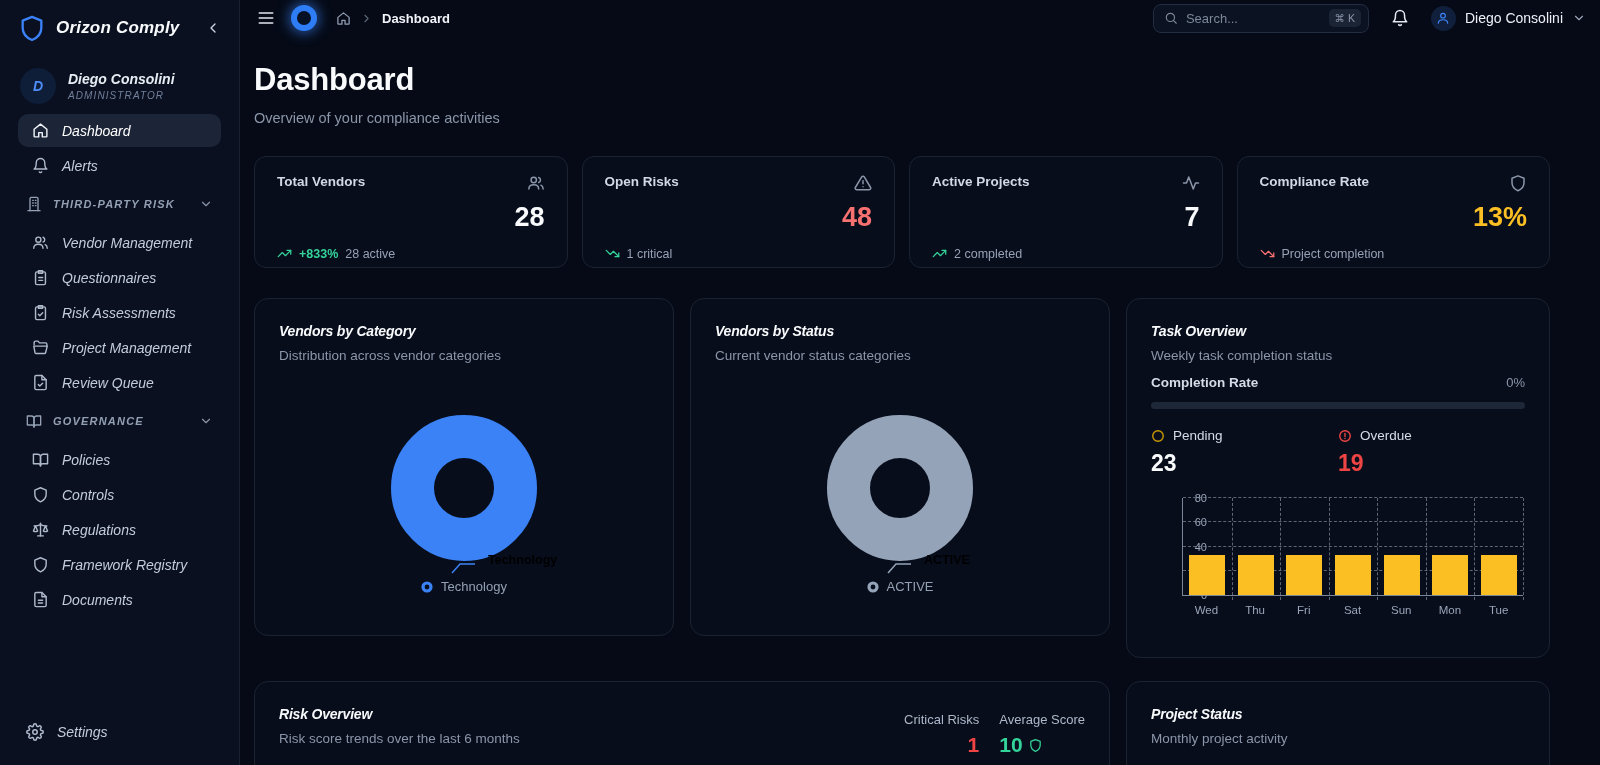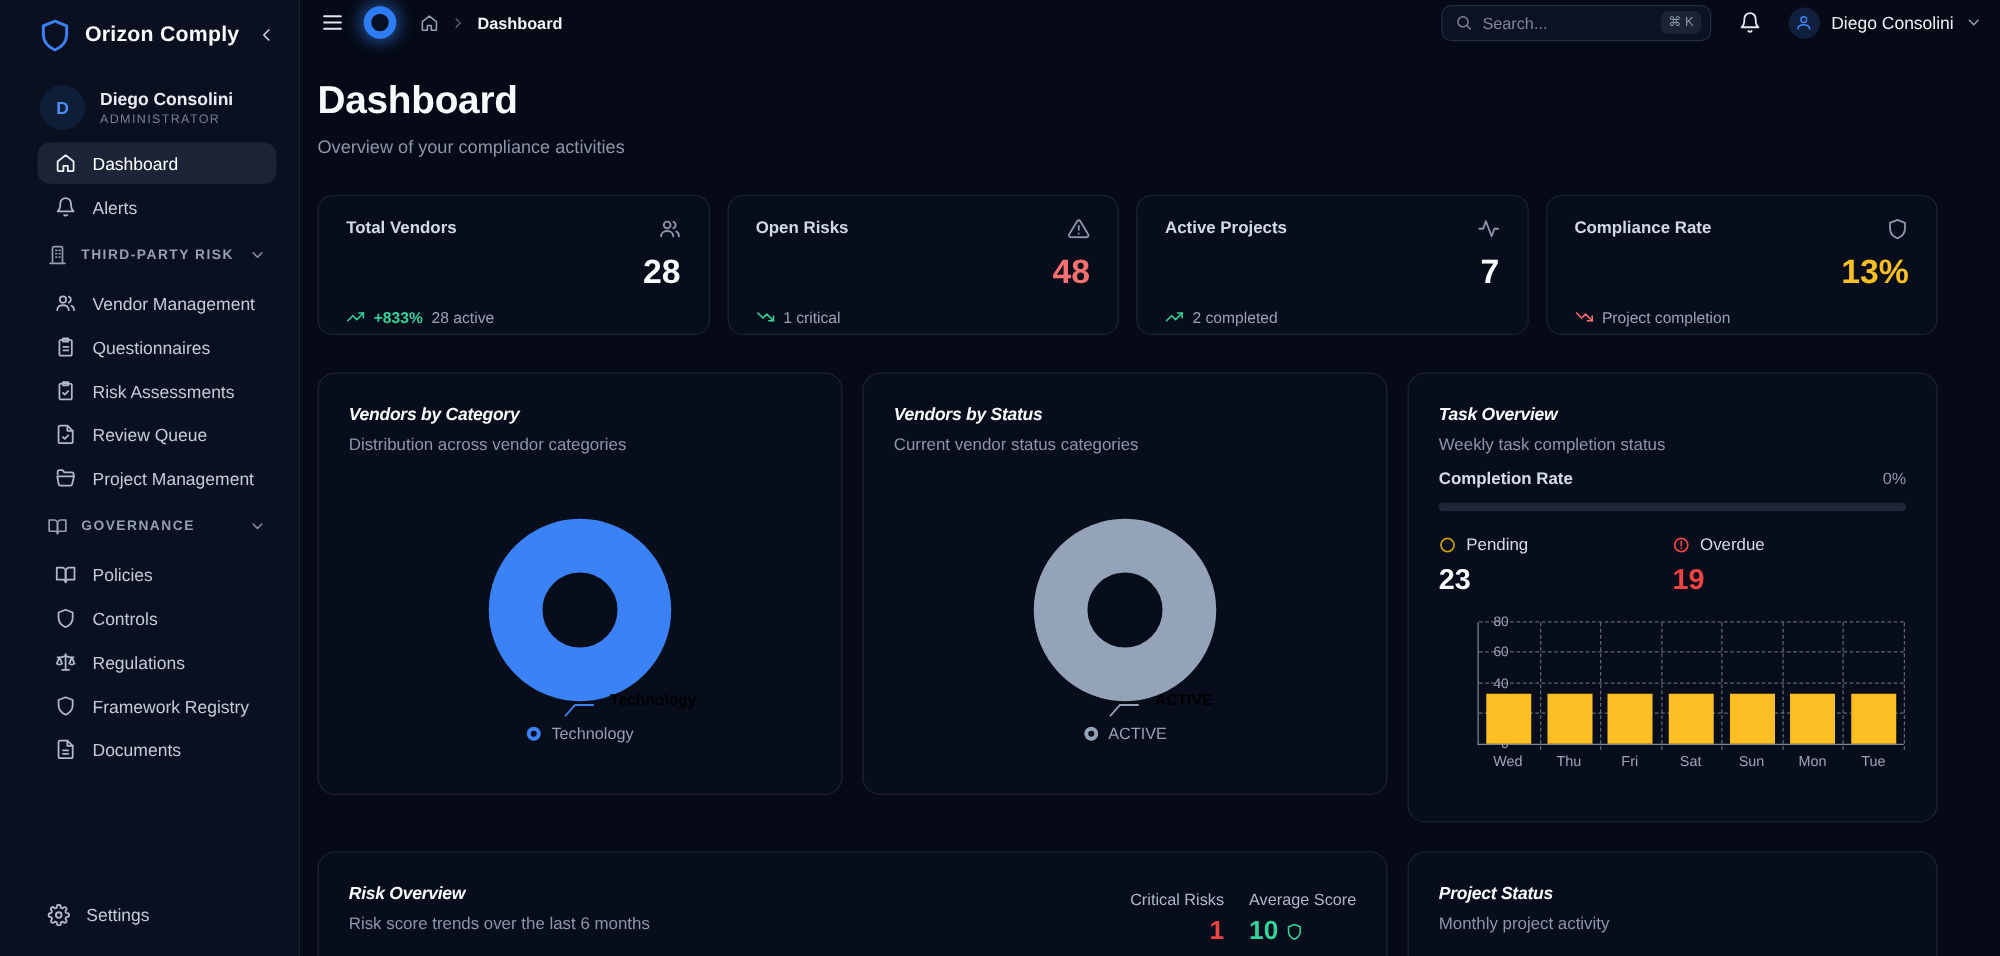--- a/index.html
+++ b/index.html
@@ -10,21 +10,21 @@
     display:flex;
   }
   .i { display:inline-flex; align-items:center; justify-content:center; flex:none; }
   .i svg { width:100%; height:100%; display:block; }
   .s13{width:13px;height:13px}.s14{width:14px;height:14px}.s15{width:15px;height:15px}
   .s16{width:16px;height:16px}.s17{width:17px;height:17px}.s18{width:18px;height:18px}
   .s20{width:20px;height:20px}.s28{width:28px;height:28px}
 
   
   .sidebar { width:240px; min-width:240px; height:765px; background:#0a101f;
-    border-right:1px solid #1a2232; padding:14px 18px 14px 30px; display:flex; flex-direction:column; }
+    border-right:1px solid #1a2232; padding:14px 18px 14px 18px; display:flex; flex-direction:column;font-style:italic; }
   .brand-row { display:flex; align-items:center; gap:10px; }
   .brand-icon { color:#3b82f6; }
   .brand-name { font-size:17px; font-weight:700; color:#f8fafc; letter-spacing:.2px; }
   .collapse-btn { margin-left:auto; color:#cbd5e1; width:16px; height:16px; cursor:pointer; }
   .profile-row { display:flex; align-items:center; gap:12px; margin-top:26px; padding-left:2px; }
   .avatar { width:36px; height:36px; border-radius:50%; background:#0e1d38;
     color:#4f8df9; font-size:14px; font-weight:700; display:flex; align-items:center; justify-content:center; }
   .profile-name { font-size:14px; font-weight:600; color:#e8edf4; }
   .profile-role { font-size:10px; color:#71809c; letter-spacing:1.1px; margin-top:3px; }
   .nav { margin-top:8px; }
@@ -210,35 +210,35 @@
             <rect x="5" y="4" width="14" height="18" rx="2"></rect>
             <path d="M9 2.5h6V6H9z"></path>
             <path d="M9 14.5l2 2 4-4"></path>
           </svg>
         </span>
         <span>Risk Assessments</span>
       </div>
       <div class="nav-item">
         <span class="i s17">
           <svg viewBox="0 0 24 24" fill="none" stroke="currentColor" stroke-width="2" stroke-linecap="round" stroke-linejoin="round">
+            <path d="M3 8V5a2 2 0 0 1 2-2h3.5l2 2.5H19a2 2 0 0 1 2 2V10"></path>
+            <path d="M2.5 10h19l-2.2 9a2 2 0 0 1-1.9 1.5H6.1A2 2 0 0 1 4.2 19z"></path>
+          </svg>
+        </span>
+        <span>Project Management</span>
+      </div>
+      <div class="nav-item">
+        <span class="i s17">
+          <svg viewBox="0 0 24 24" fill="none" stroke="currentColor" stroke-width="2" stroke-linecap="round" stroke-linejoin="round">
             <path d="M14 2H6a2 2 0 0 0-2 2v16a2 2 0 0 0 2 2h12a2 2 0 0 0 2-2V8z"></path>
             <path d="M14 2v6h6"></path>
             <path d="M9 15l2 2 4-4"></path>
           </svg>
         </span>
         <span>Review Queue</span>
-      </div>
-      <div class="nav-item">
-        <span class="i s17">
-          <svg viewBox="0 0 24 24" fill="none" stroke="currentColor" stroke-width="2" stroke-linecap="round" stroke-linejoin="round">
-            <path d="M3 8V5a2 2 0 0 1 2-2h3.5l2 2.5H19a2 2 0 0 1 2 2V10"></path>
-            <path d="M2.5 10h19l-2.2 9a2 2 0 0 1-1.9 1.5H6.1A2 2 0 0 1 4.2 19z"></path>
-          </svg>
-        </span>
-        <span>Project Management</span>
       </div>
       <div class="section-header">
         <span class="i s16">
           <svg viewBox="0 0 24 24" fill="none" stroke="currentColor" stroke-width="2" stroke-linecap="round" stroke-linejoin="round">
             <path d="M2 4.5h6a4 4 0 0 1 4 4V21a3 3 0 0 0-3-3H2z"></path>
             <path d="M22 4.5h-6a4 4 0 0 0-4 4V21a3 3 0 0 1 3-3h7z"></path>
           </svg>
         </span>
         <span>GOVERNANCE</span>
         <span class="i s14 chev">

